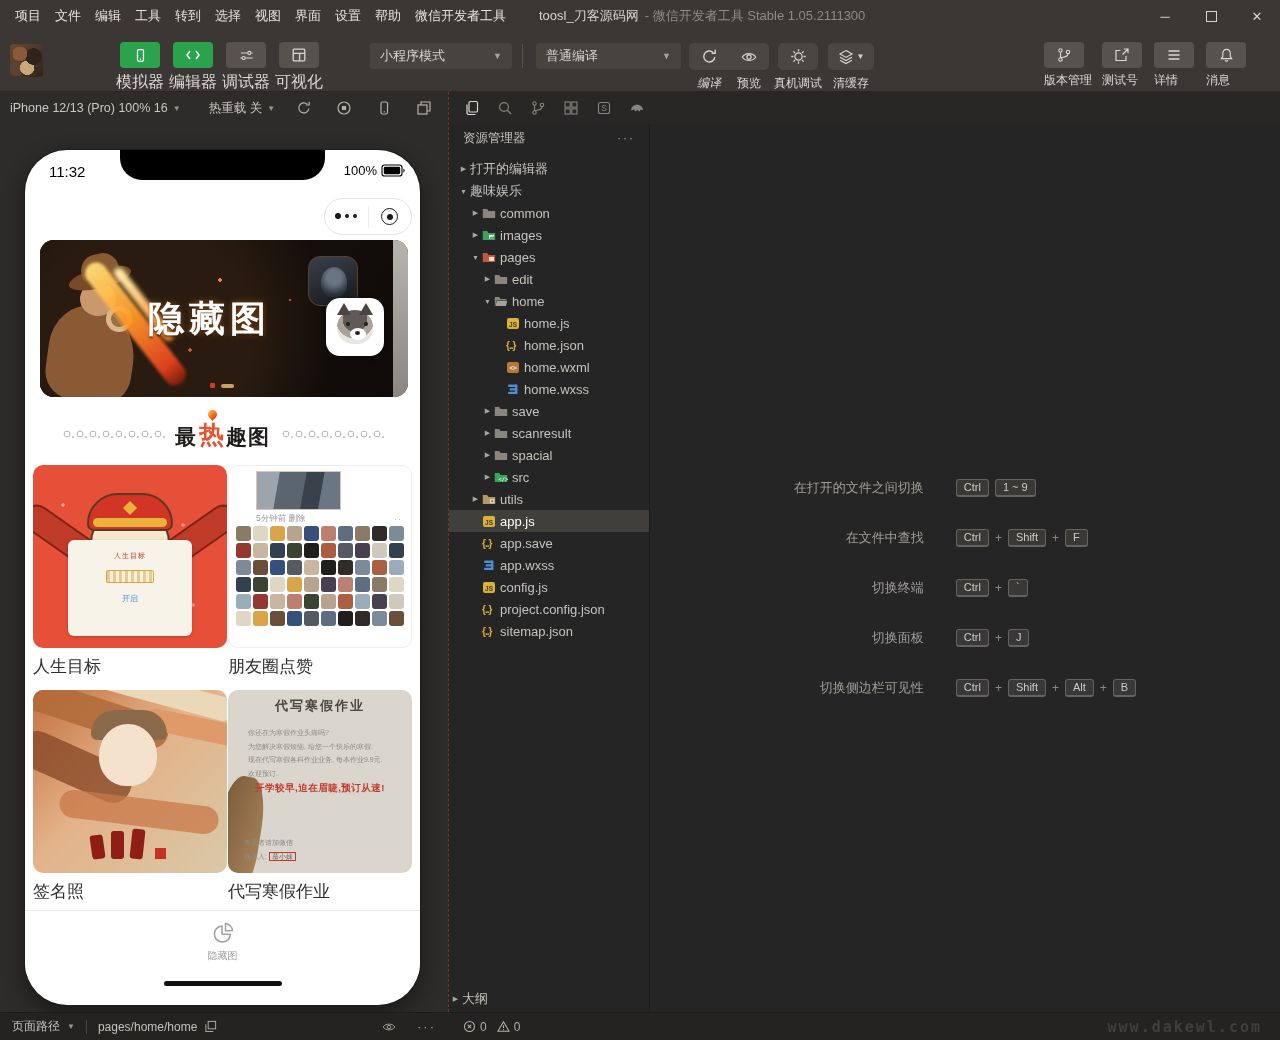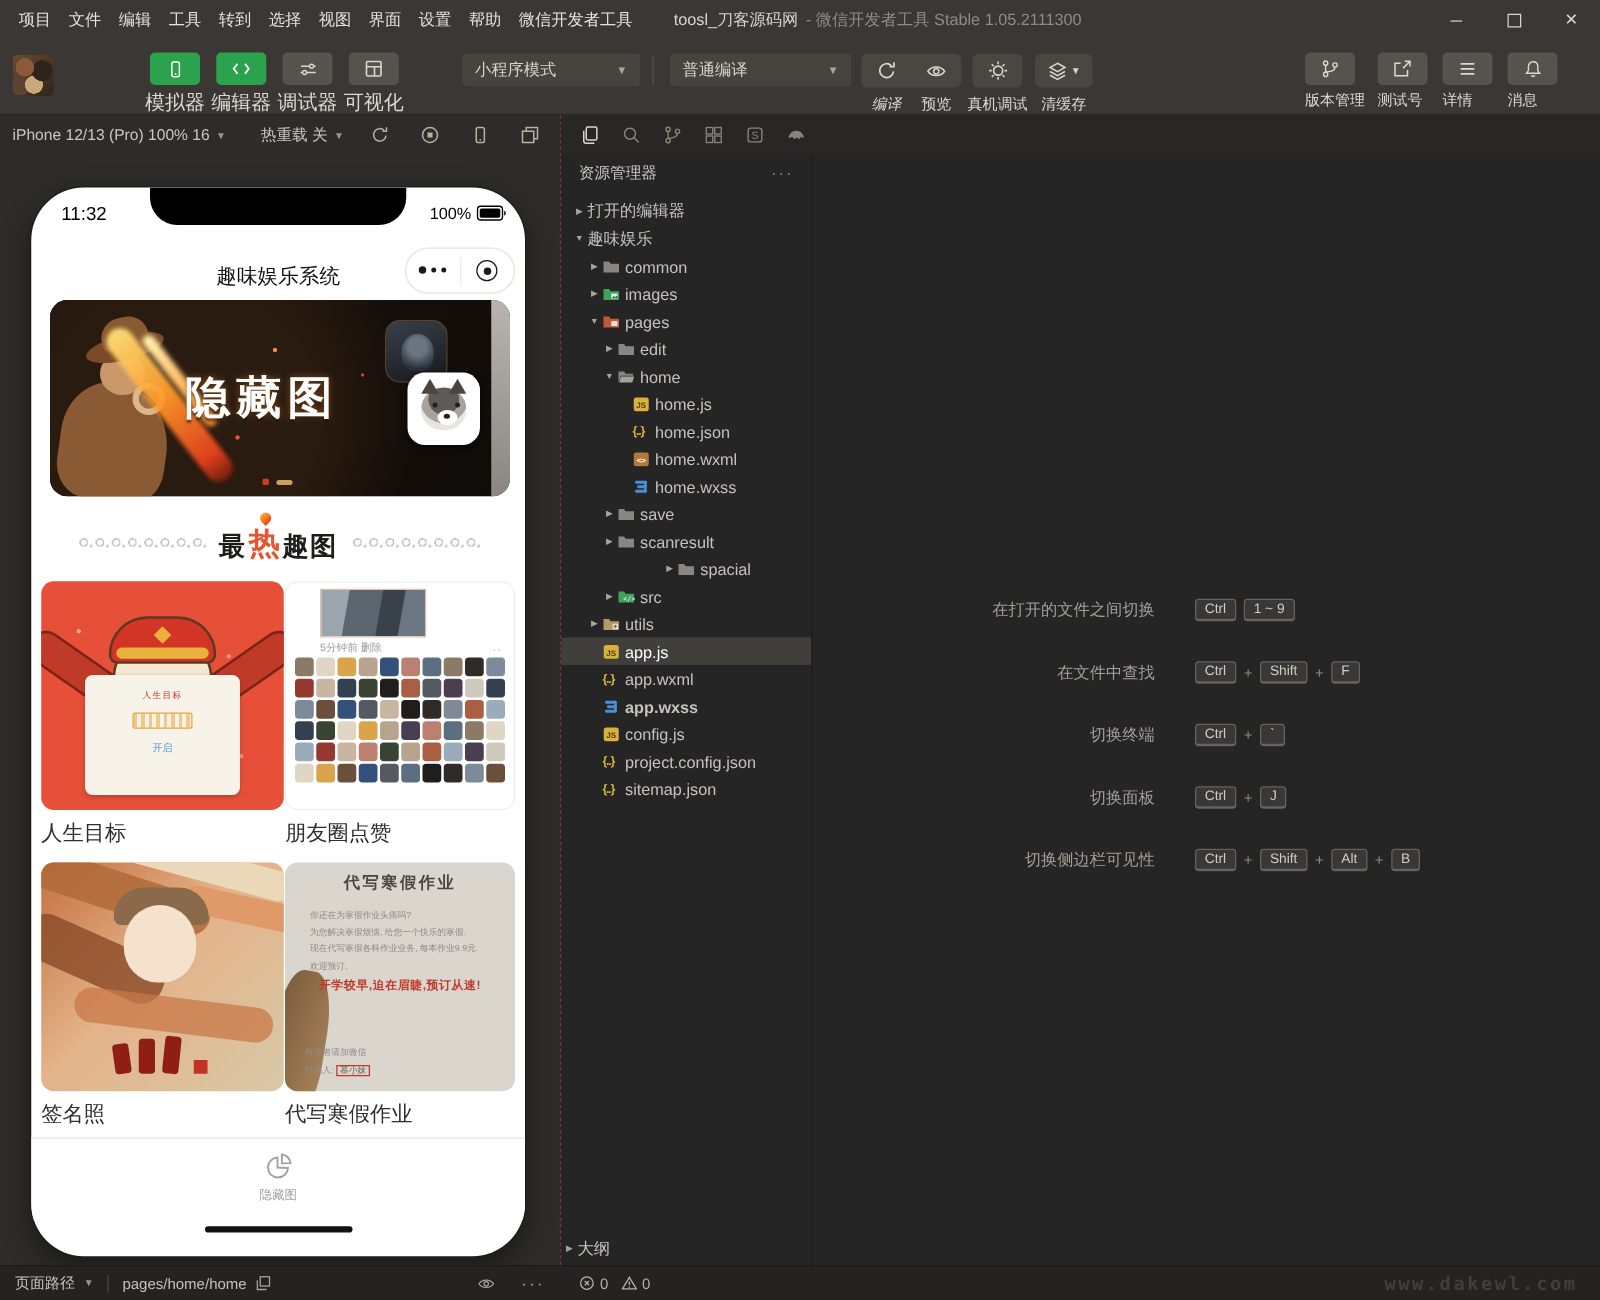--- a/index.html
+++ b/index.html
@@ -410,21 +410,20 @@
     <div class="notch"></div>
     <div class="ptime">11:32</div>
     <div class="pbatt">
       <span>100%</span>
       <svg width="25" height="13" viewBox="0 0 25 13">
           <rect x="1" y="1" width="20" height="11" rx="2.6" fill="none" stroke="#000" stroke-width="1.1"></rect>
           <rect x="2.8" y="2.8" width="16.4" height="7.4" rx="1.4" fill="#000"></rect>
           <path d="M22.4 4.4 a2.4 2.4 0 0 1 0 4.2 z" fill="#000"></path>
         </svg>
     </div>
-    <div class="pnav-title">趣味娱乐系统</div>
     <div class="capsule">
       <div class="cap-dots">
           <i></i>
           <i></i>
           <i></i>
         </div>
       <div class="cap-div"></div>
       <div class="cap-target">
           <span class="cap-ring">
             <i></i>
@@ -769,21 +768,21 @@
         </div>
         <div class="tree-row" style="padding-left: 32px;">
           <span class="tr-arrow">▶</span>
           <span class="tr-icon">
             <svg viewBox="0 0 14 12">
               <path d="M.8 1.6 h4.4 l1.3 1.8 h6.7 v7 H.8 z" fill="#8a867f"></path>
             </svg>
           </span>
           <span>scanresult</span>
         </div>
-        <div class="tree-row" style="padding-left: 32px; justify-content: center;">
+        <div class="tree-row" style="padding-left: 32px;">
           <span class="tr-arrow">▶</span>
           <span class="tr-icon">
             <svg viewBox="0 0 14 12">
               <path d="M.8 1.6 h4.4 l1.3 1.8 h6.7 v7 H.8 z" fill="#8a867f"></path>
             </svg>
           </span>
           <span>spacial</span>
         </div>
         <div class="tree-row" style="padding-left: 32px;">
           <span class="tr-arrow">▶</span>
@@ -814,23 +813,23 @@
               <text x="7" y="9.6" font-size="6.4" font-weight="bold" text-anchor="middle" fill="#4a3a10" font-family="sans-serif">JS</text>
             </svg>
           </span>
           <span>app.js</span>
         </div>
         <div class="tree-row" style="padding-left: 20px;">
           <span class="tr-arrow"></span>
           <span class="tr-icon">
             <span class="json-ic">{..}</span>
           </span>
-          <span>app.wxml</span>
-        </div>
-        <div class="tree-row" style="padding-left: 20px; font-weight: bold;">
+          <span>app.save</span>
+        </div>
+        <div class="tree-row" style="padding-left: 20px;">
           <span class="tr-arrow"></span>
           <span class="tr-icon">
             <svg viewBox="0 0 14 13">
               <g fill="#4a90d9">
                 <rect x="2" y="1.6" width="9.4" height="2.3" rx="1.1"></rect>
                 <rect x="3.6" y="5.2" width="7.8" height="2.3" rx="1.1"></rect>
                 <rect x="2" y="8.8" width="9.4" height="2.3" rx="1.1"></rect>
                 <rect x="9.2" y="1.6" width="2.2" height="9.5" rx="1.1"></rect>
               </g>
             </svg>

